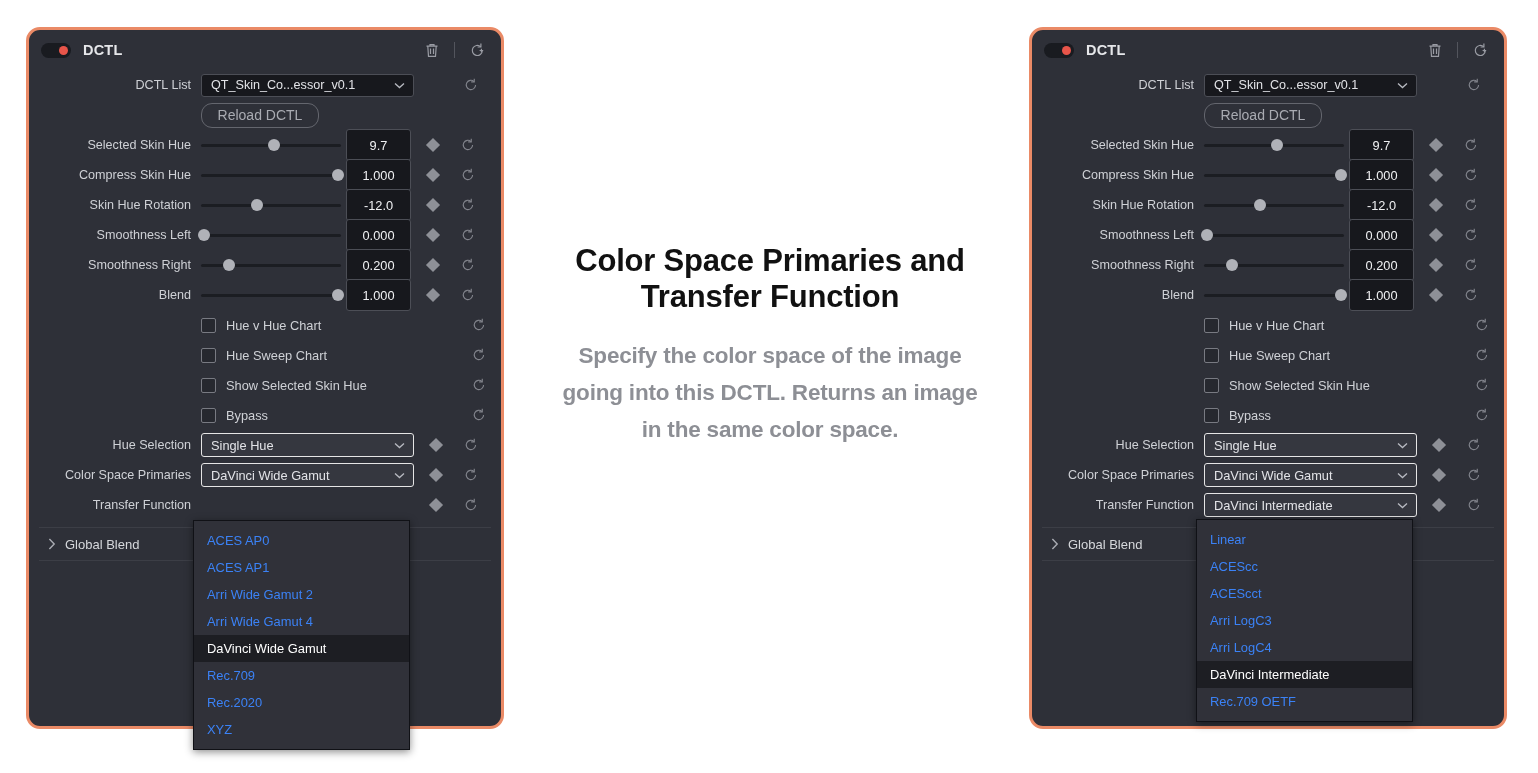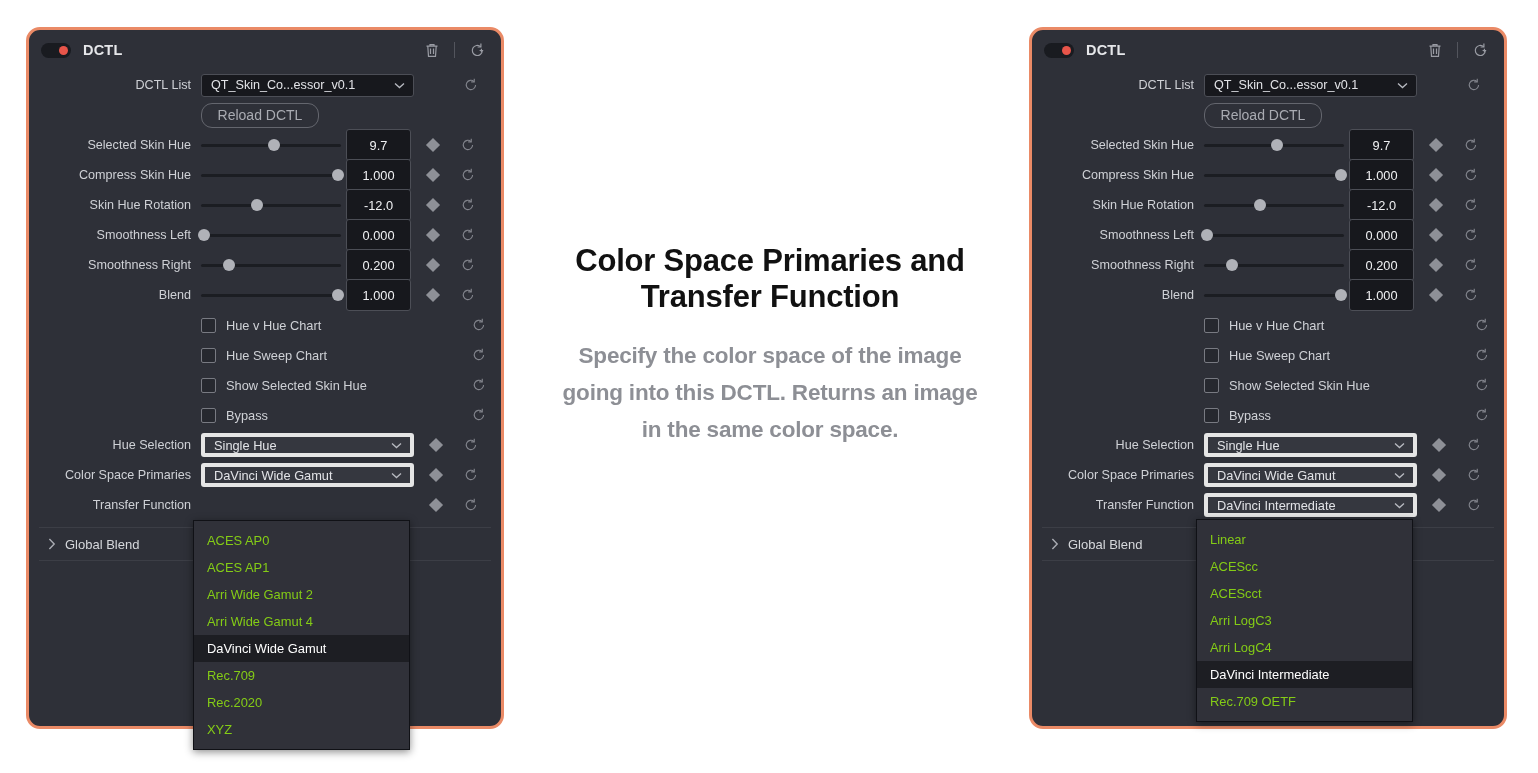--- a/index.html
+++ b/index.html
@@ -223,21 +223,21 @@
     white-space: nowrap;
   }
   .cb-fill { flex: 1 1 auto; }
 
   
   .select {
     width: 213px;
     flex: 0 0 213px;
     height: 24px;
     background: #35373f;
-    border: 4px solid #e5e5e5;
+    border: 1px solid #e5e5e5;
     border-radius: 3px;
     display: flex;
     align-items: center;
     padding: 0 8px 0 9px;
     box-sizing: border-box;
     color: #e2e3e7;
     font-size: 12.8px;
     position: relative;
   }
   .select .sv { flex: 1 1 auto; white-space: nowrap; }
@@ -251,21 +251,21 @@
     box-shadow: 0 2px 8px rgba(0,0,0,0.45);
     padding: 6px 0;
     box-sizing: border-box;
     z-index: 50;
   }
   .dd-item {
     height: 27px;
     display: flex;
     align-items: center;
     padding: 0 0 0 13px;
-    color: #84cc16;
+    color: #3b82f6;
     font-size: 12.9px;
     box-sizing: border-box;
     white-space: nowrap;
   }
   .dd-item.sel {
     background: #1d1e23;
     color: #ffffff;
   }
 
   

